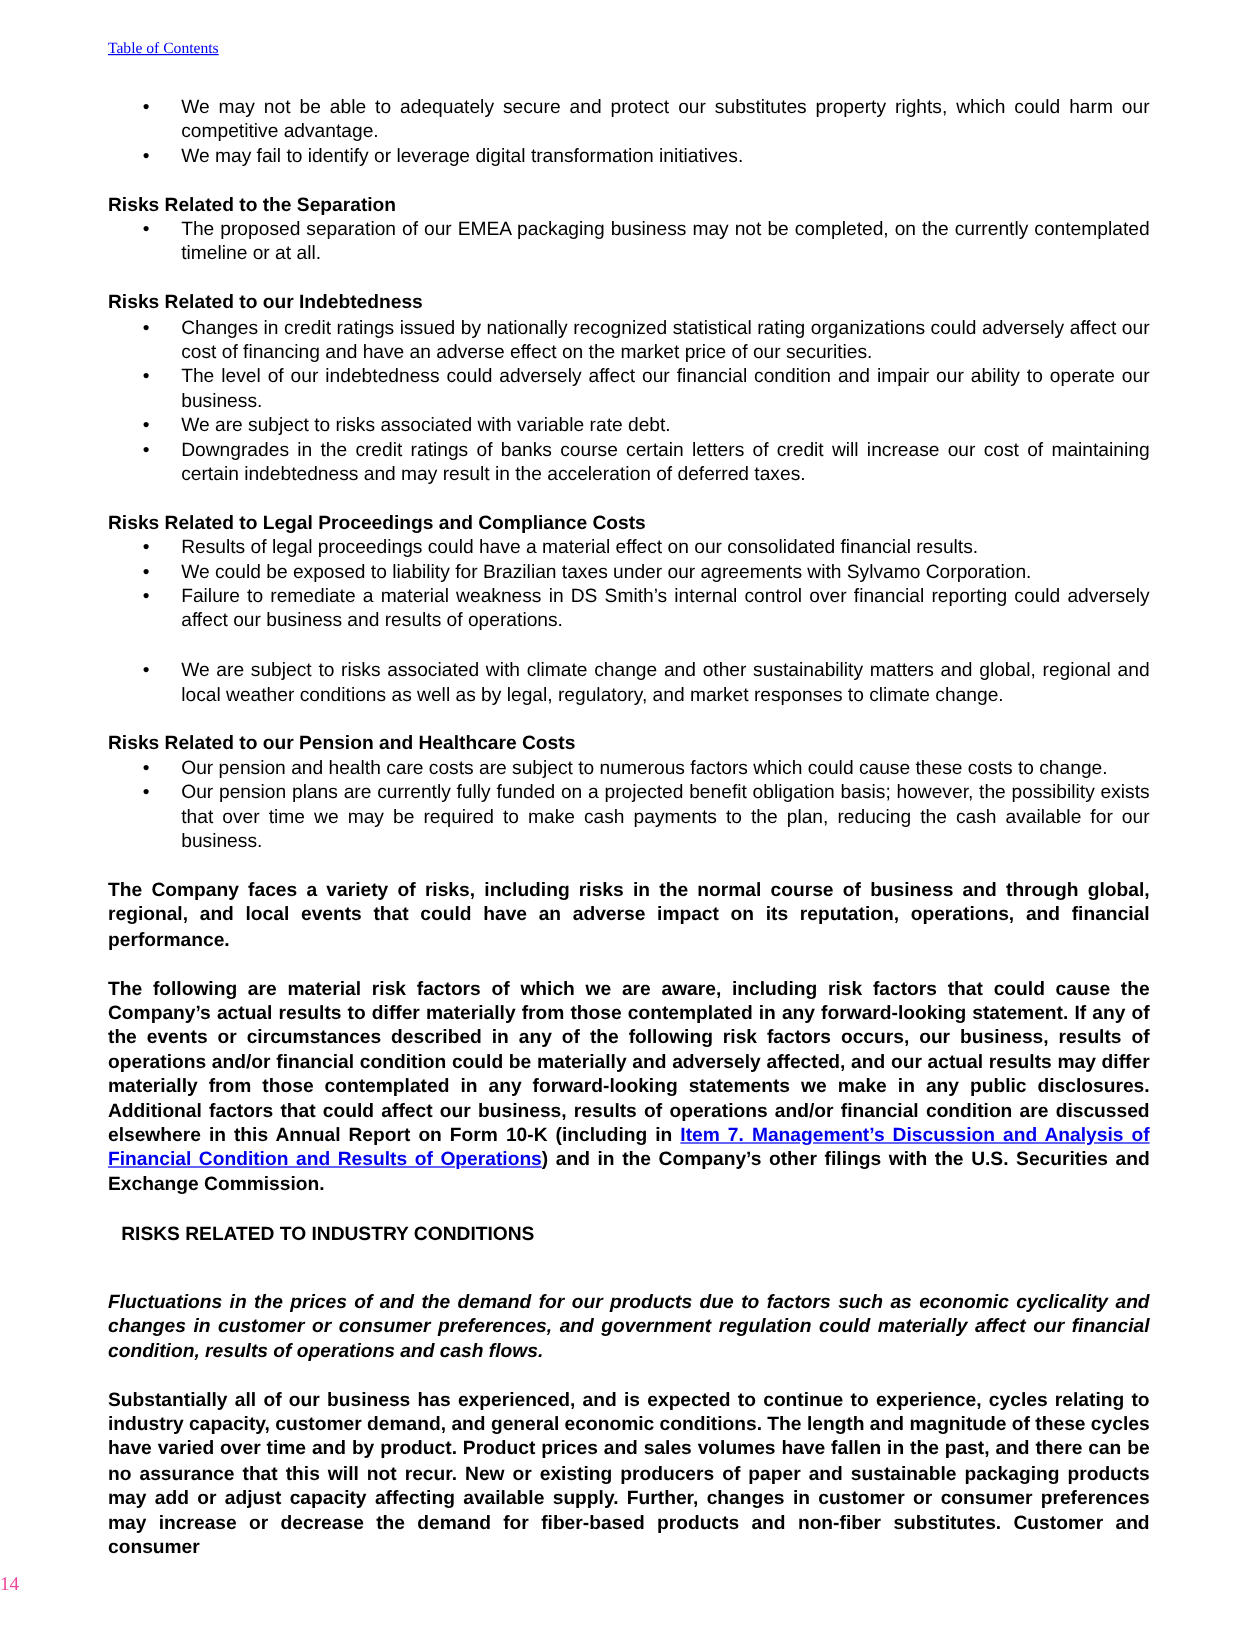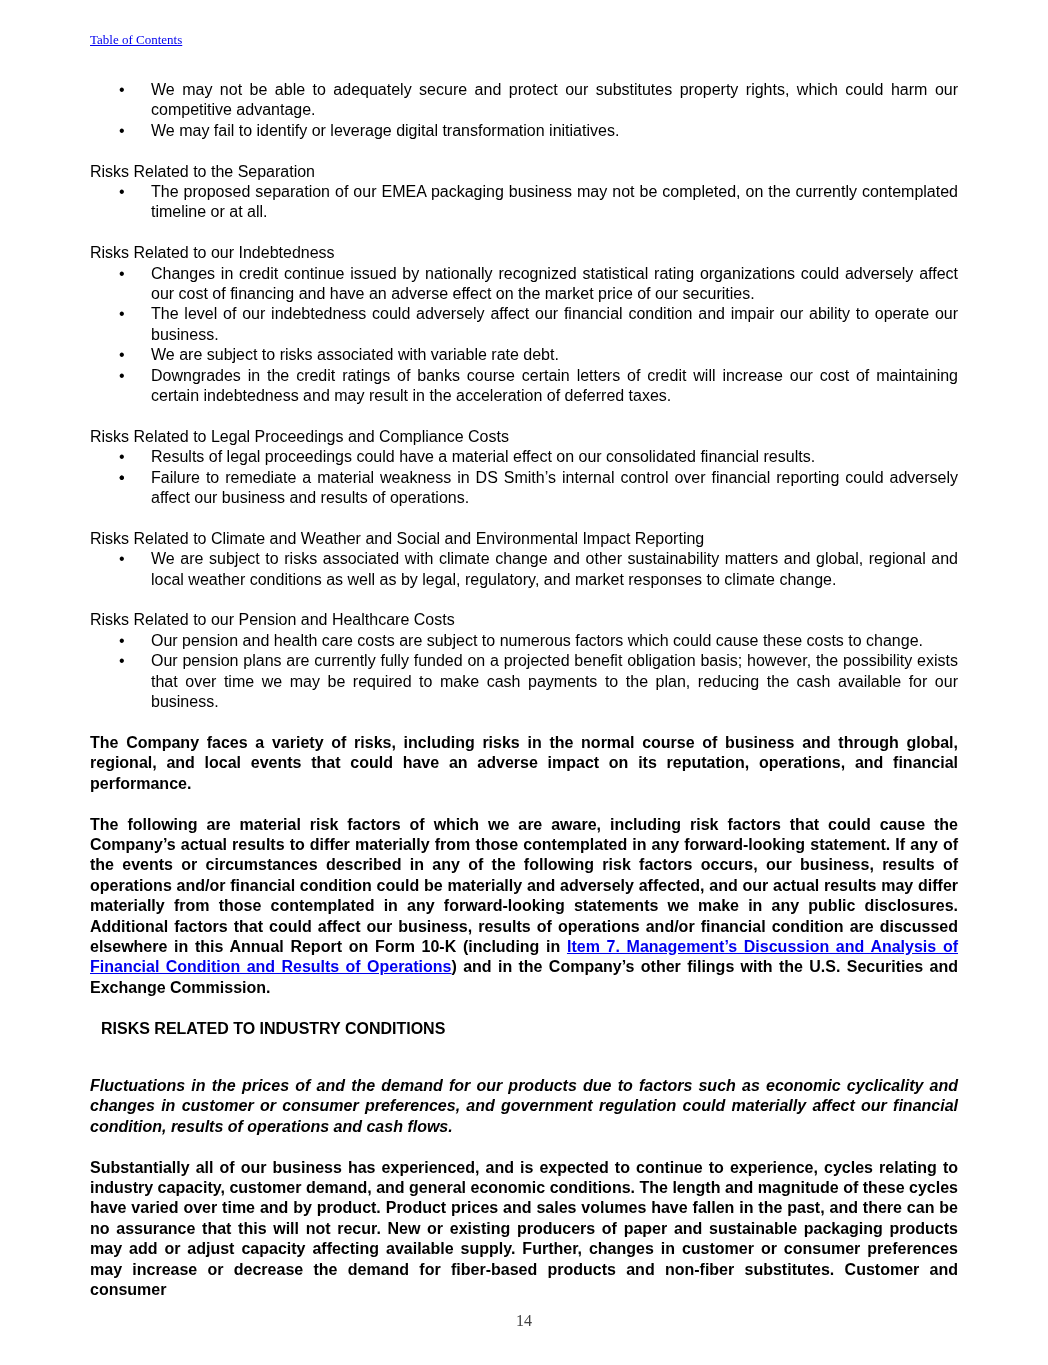--- a/index.html
+++ b/index.html
@@ -18,29 +18,29 @@
       font-size: 16px; line-height: 20.4px;
     }
     ul.bullets { list-style: none; margin: 0; padding: 0; }
     ul.bullets li {
       position: relative; padding-left: 61px; text-align: justify;
     }
     ul.bullets li .dot {
       position: absolute; left: 29px; top: 0;
     }
     .section { margin-top: 20.4px; }
-    .heading { font-weight: normal; }
+    .heading { font-weight: bold; }
     p { margin: 0; text-align: justify; font-weight: bold; }
     .para { margin-top: 20.4px; }
     .caps-heading { font-weight: bold; margin-top: 20.4px; margin-left: 11px; }
     .italic-heading { font-weight: bold; font-style: italic; margin-top: 37px; text-align: justify; }
     a.inline-link { color: #0000ee; text-decoration: underline; cursor: pointer; }
     .page-number {
-      position: absolute; left: 0; width: 1048px; top: 1312px; text-align: center;
-      font-family: "Liberation Serif", serif; font-size: 16px; color: #404040;
+      position: absolute; left: 0; width: 1048px; top: 1312px; text-align: left;
+      font-family: "Liberation Serif", serif; font-size: 16px; color: #ec4899;
     }
   </style>
 </head>
 <body>
 
 <div class="page">
 
   <a class="toc-link">Table of Contents</a>
 
   <div class="content">
@@ -53,38 +53,37 @@
     <div class="section">
       <div class="heading">Risks Related to the Separation</div>
       <ul class="bullets">
         <li><span class="dot">•</span><span>The proposed separation of our EMEA packaging business may not be completed, on the currently contemplated timeline or at all.</span></li>
       </ul>
     </div>
 
     <div class="section">
       <div class="heading">Risks Related to our Indebtedness</div>
       <ul class="bullets">
-        <li><span class="dot">•</span><span>Changes in credit continue issued by nationally recognized statistical rating organizations could adversely affect our cost of financing and have an adverse effect on the market price of our securities.</span></li>
+        <li><span class="dot">•</span><span>Changes in credit ratings issued by nationally recognized statistical rating organizations could adversely affect our cost of financing and have an adverse effect on the market price of our securities.</span></li>
         <li><span class="dot">•</span><span>The level of our indebtedness could adversely affect our financial condition and impair our ability to operate our business.</span></li>
         <li><span class="dot">•</span><span>We are subject to risks associated with variable rate debt.</span></li>
         <li><span class="dot">•</span><span>Downgrades in the credit ratings of banks course certain letters of credit will increase our cost of maintaining certain indebtedness and may result in the acceleration of deferred taxes.</span></li>
       </ul>
     </div>
 
     <div class="section">
       <div class="heading">Risks Related to Legal Proceedings and Compliance Costs</div>
       <ul class="bullets">
         <li><span class="dot">•</span><span>Results of legal proceedings could have a material effect on our consolidated financial results.</span></li>
-        <li><span class="dot">•</span></li>
+        <li><span class="dot">•</span><span>We could be exposed to liability for Brazilian taxes under our agreements with Sylvamo Corporation.</span></li>
         <li><span class="dot">•</span><span>Failure to remediate a material weakness in DS Smith’s internal control over financial reporting could adversely affect our business and results of operations.</span></li>
       </ul>
     </div>
 
     <div class="section">
-      <div class="heading">Risks Related to Climate and Weather and Social and Environmental Impact Reporting</div>
       <ul class="bullets">
         <li><span class="dot">•</span><span>We are subject to risks associated with climate change and other sustainability matters and global, regional and local weather conditions as well as by legal, regulatory, and market responses to climate change.</span></li>
       </ul>
     </div>
 
     <div class="section">
       <div class="heading">Risks Related to our Pension and Healthcare Costs</div>
       <ul class="bullets">
         <li><span class="dot">•</span><span>Our pension and health care costs are subject to numerous factors which could cause these costs to change.</span></li>
         <li><span class="dot">•</span><span>Our pension plans are currently fully funded on a projected benefit obligation basis; however, the possibility exists that over time we may be required to make cash payments to the plan, reducing the cash available for our business.</span></li>

